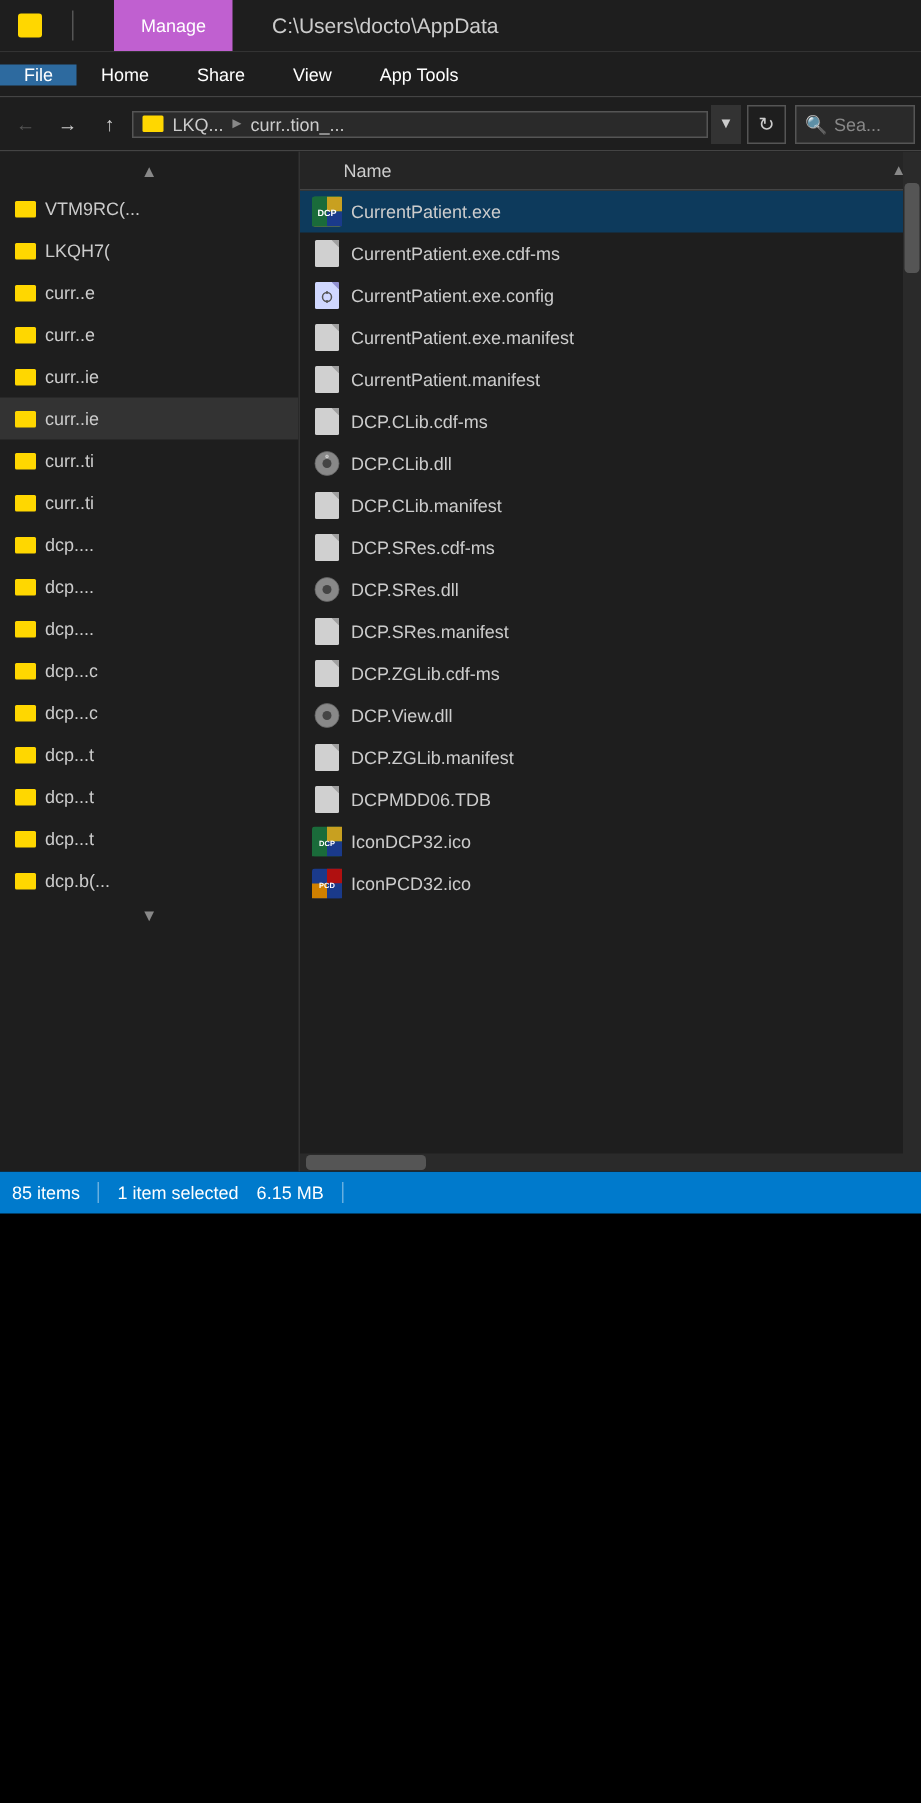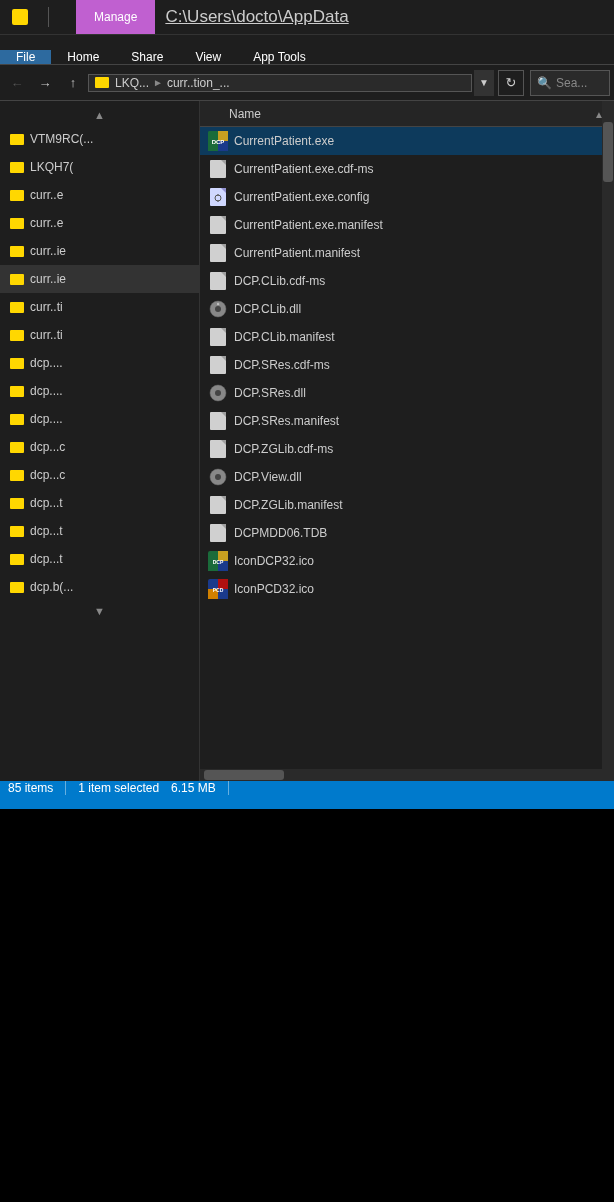--- a/index.html
+++ b/index.html
@@ -46,32 +46,31 @@
       color: #fff;
       padding: 6px 18px;
       font-size: 12px;
       height: 100%;
       display: flex;
       align-items: center;
       margin-left: 19px;
     }
     .title-bar-path {
       flex: 1;
-      padding-left: 10px;
-      font-size: 17px;
-      color: #ccc;
-      text-decoration: underline;
+      padding-left: 26px;
+      font-size: 14px;
+      color: #ccc;
     }
 
     
     .ribbon {
       height: 30px;
       background: #1e1e1e;
       display: flex;
-      align-items: flex-end;
+      align-items: center;
       border-bottom: 1px solid #444;
     }
     .ribbon-tab {
       padding: 0 16px;
       display: flex;
       align-items: center;
       font-size: 12px;
       color: #ffffff;
       cursor: pointer;
     }
@@ -298,21 +297,21 @@
       font-weight: bold;
       color: white;
       position: relative;
     }
 
     
     .status-bar {
       height: 28px;
       background: #007acc;
       display: flex;
-      align-items: flex-start;
+      align-items: center;
       padding: 0 8px;
       gap: 12px;
       font-size: 12px;
       color: #fff;
     }
     .status-separator {
       width: 1px;
       height: 14px;
       background: rgba(255,255,255,0.4);
     }

